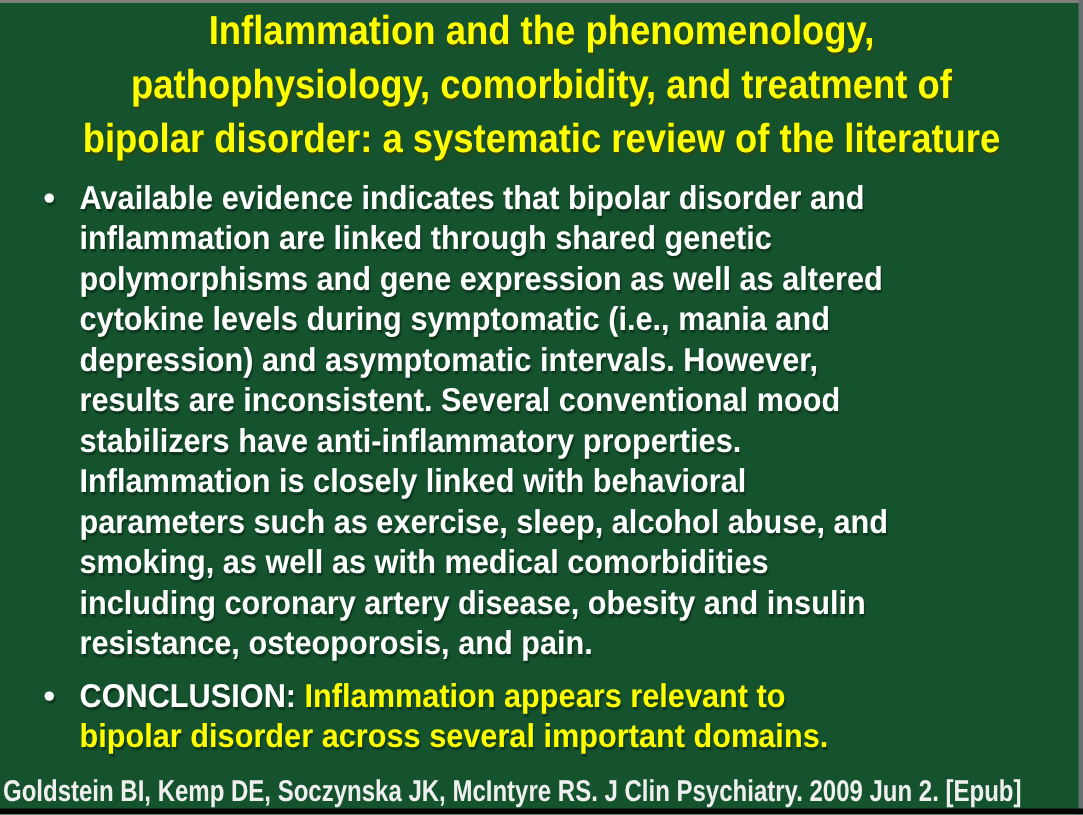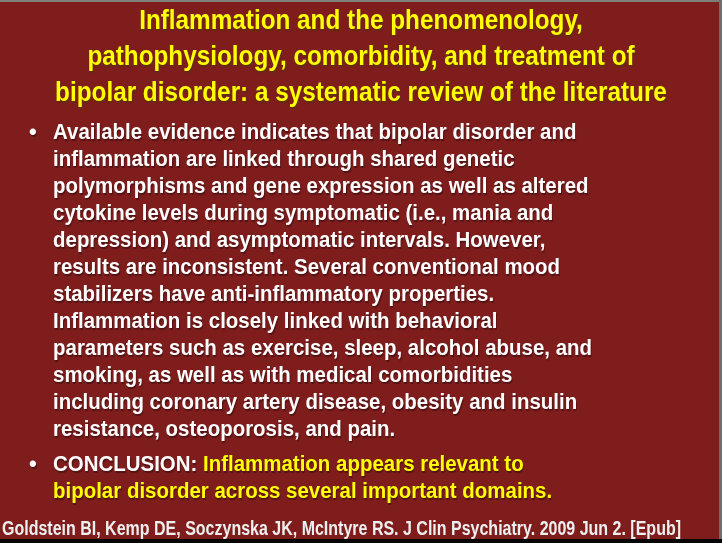--- a/index.html
+++ b/index.html
@@ -2,21 +2,21 @@
 <html><head>
 <meta charset="utf-8">
 <style>
   html, body { margin: 0; padding: 0; }
   body { width: 722px; height: 543px; overflow: hidden; font-family: "Liberation Sans", sans-serif; }
 
   .slide {
     position: relative;
     width: 722px;
     height: 543px;
-    background: #7f1d1d;
+    background: #14532d;
     overflow: hidden;
   }
 
   .frame-top    { position: absolute; top: 0; left: 0; width: 722px; height: 2px; background: #7e8078; z-index: 5; }
   .frame-right  { position: absolute; top: 0; right: 0; width: 3px; height: 543px; background: #696e72; z-index: 5; }
   .frame-bottom { position: absolute; bottom: 0; left: 0; width: 722px; height: 4px; background: #050505; z-index: 6; }
 
   .slide-title {
     position: absolute;
     top: 2px; left: 0;

